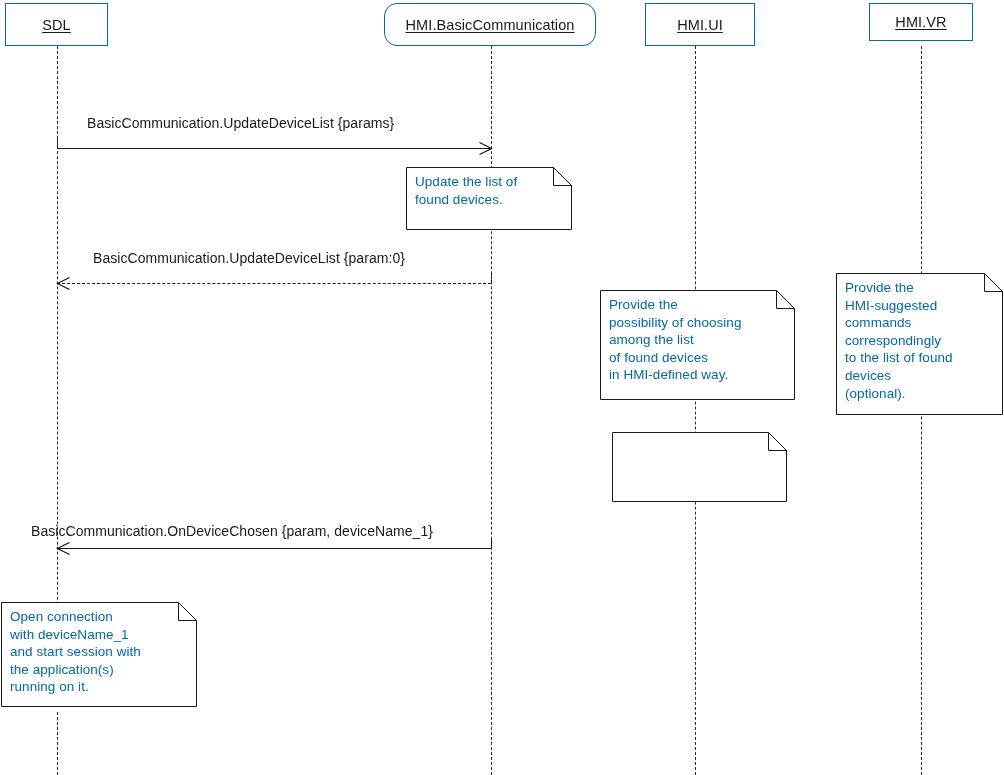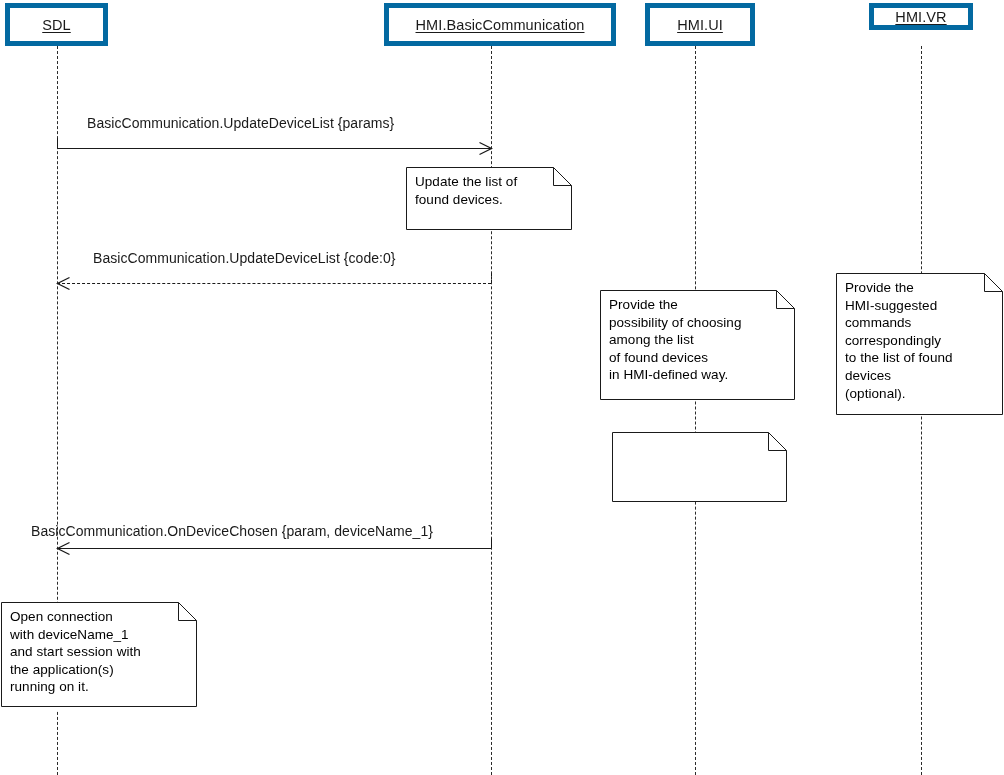--- a/index.html
+++ b/index.html
@@ -12,21 +12,21 @@
     width: 1004px;
     height: 775px;
     background: #ffffff;
     overflow: hidden;
     font-family: "Liberation Sans", sans-serif;
   }
   
   .participant {
     position: absolute;
     box-sizing: border-box;
-    border: 5px solid #0369a1;
+    border: 1px solid #0369a1;
     background: #ffffff;
     display: flex;
     align-items: center;
     justify-content: center;
   }
   .participant-label {
     font-size: 14.5px;
     color: #1a1a1a;
     text-decoration: underline;
     text-underline-offset: 2px;
@@ -82,61 +82,61 @@
     top: 0;
     overflow: visible;
   }
   .note-text {
     position: absolute;
     left: 9px;
     top: 6px;
     right: 4px;
     font-size: 13.5px;
     line-height: 17.6px;
-    color: #000000;
+    color: #0369a1;
     white-space: pre-line;
     letter-spacing: 0.05px;
   }
 </style>
 </head>
 <body>
 
 <div id="canvas">
     <div class="lifeline" style="left: 57px; top: 46px; height: 729px;"></div>
     <div class="lifeline" style="left: 491px; top: 46px; height: 729px;"></div>
     <div class="lifeline" style="left: 695px; top: 46px; height: 729px;"></div>
     <div class="lifeline" style="left: 921px; top: 46px; height: 729px;"></div>
     <div class="participant" style="left: 5px; top: 3px; width: 103px; height: 43px;">
       <span class="participant-label">SDL</span>
     </div>
-    <div class="participant" style="left: 384px; top: 3px; width: 232px; height: 43px;">
+    <div class="participant" style="left: 384px; top: 3px; width: 212px; height: 43px; border-radius: 13px;">
       <span class="participant-label">HMI.BasicCommunication</span>
     </div>
     <div class="participant" style="left: 645px; top: 3px; width: 110px; height: 43px;">
       <span class="participant-label">HMI.UI</span>
     </div>
-    <div class="participant" style="left: 869px; top: 3px; width: 104px; height: 27px;">
+    <div class="participant" style="left: 869px; top: 3px; width: 104px; height: 38px;">
       <span class="participant-label">HMI.VR</span>
     </div>
     <div class="msg-line" style="left: 57px; top: 148px; width: 434px;"></div>
     <div class="msg-stub" style="left: 57px; top: 138px; height: 10px;"></div>
     <div class="arrowhead" style="left: 479px; top: 142px;">
       <svg width="13" height="13" viewBox="-0.5 -6.5 13 13">
         <path d="M0,-6 L12,0 L0,6" fill="none" stroke="#1a1a1a" stroke-width="1.3" stroke-linejoin="miter" stroke-linecap="butt"></path>
       </svg>
     </div>
     <div class="msg-label" style="left: 87px; top: 115px;">BasicCommunication.UpdateDeviceList {params}</div>
     <div class="msg-line dashed" style="left: 57px; top: 283px; width: 434px;"></div>
     <div class="msg-stub dashed" style="left: 491px; top: 273px; height: 10px;"></div>
     <div class="arrowhead" style="left: 57px; top: 277px;">
       <svg width="13" height="13" viewBox="-0.5 -6.5 13 13">
         <path d="M12,-6 L0,0 L12,6" fill="none" stroke="#1a1a1a" stroke-width="1.3" stroke-linejoin="miter" stroke-linecap="butt"></path>
       </svg>
     </div>
-    <div class="msg-label" style="left: 93px; top: 250px;">BasicCommunication.UpdateDeviceList {code:0}</div>
+    <div class="msg-label" style="left: 93px; top: 250px;">BasicCommunication.UpdateDeviceList {param:0}</div>
     <div class="msg-line" style="left: 57px; top: 548px; width: 434px;"></div>
     <div class="msg-stub" style="left: 491px; top: 538px; height: 10px;"></div>
     <div class="arrowhead" style="left: 57px; top: 542px;">
       <svg width="13" height="13" viewBox="-0.5 -6.5 13 13">
         <path d="M12,-6 L0,0 L12,6" fill="none" stroke="#1a1a1a" stroke-width="1.3" stroke-linejoin="miter" stroke-linecap="butt"></path>
       </svg>
     </div>
     <div class="msg-label" style="left: 31px; top: 523px;">BasicCommunication.OnDeviceChosen {param, deviceName_1}</div>
     <div class="note" style="left: 406px; top: 167px; width: 166px; height: 63px;">
       <svg width="168" height="65">

